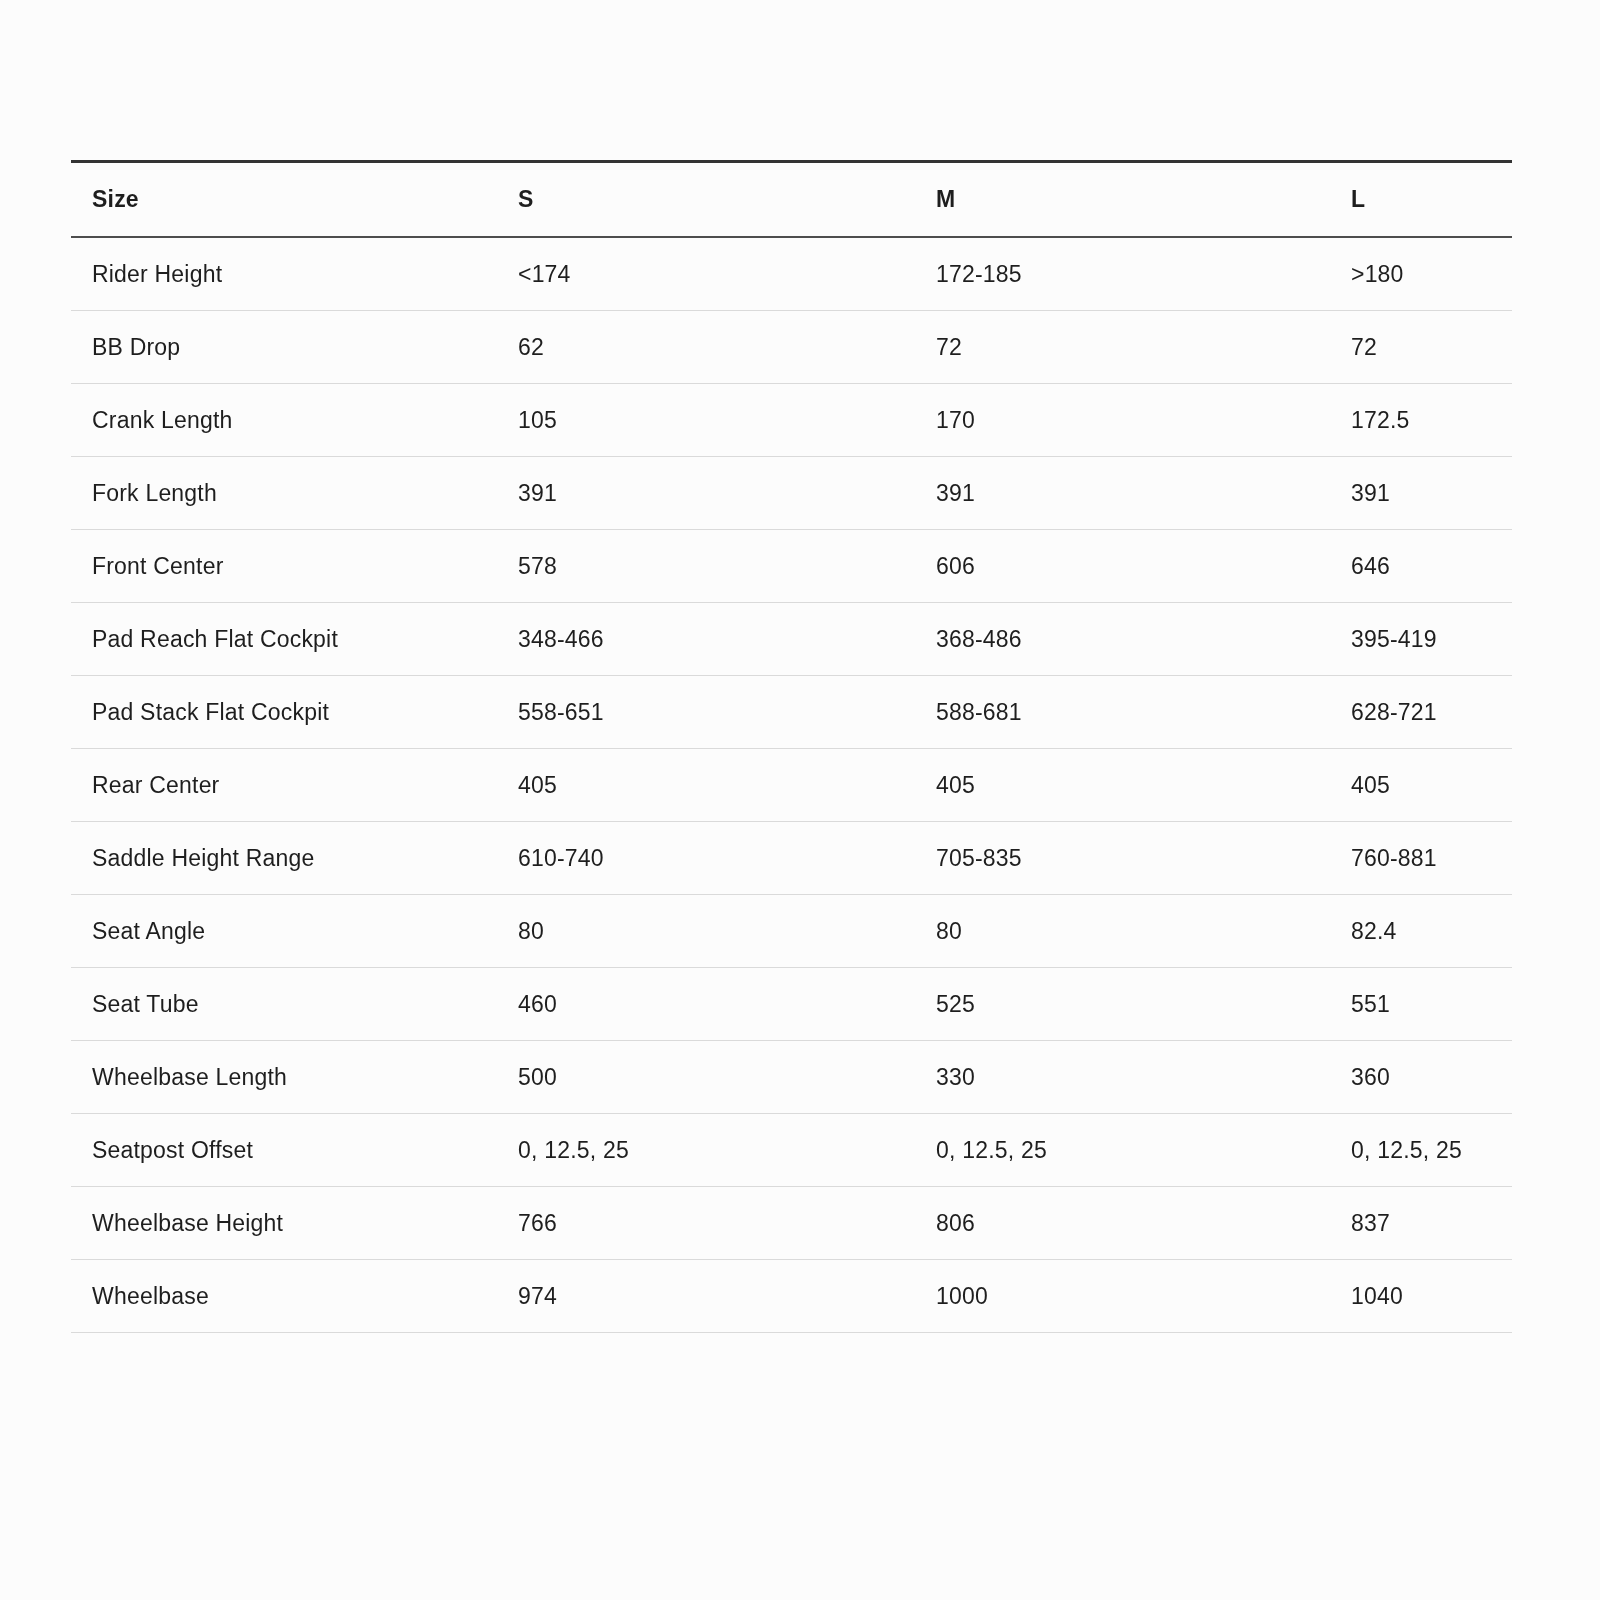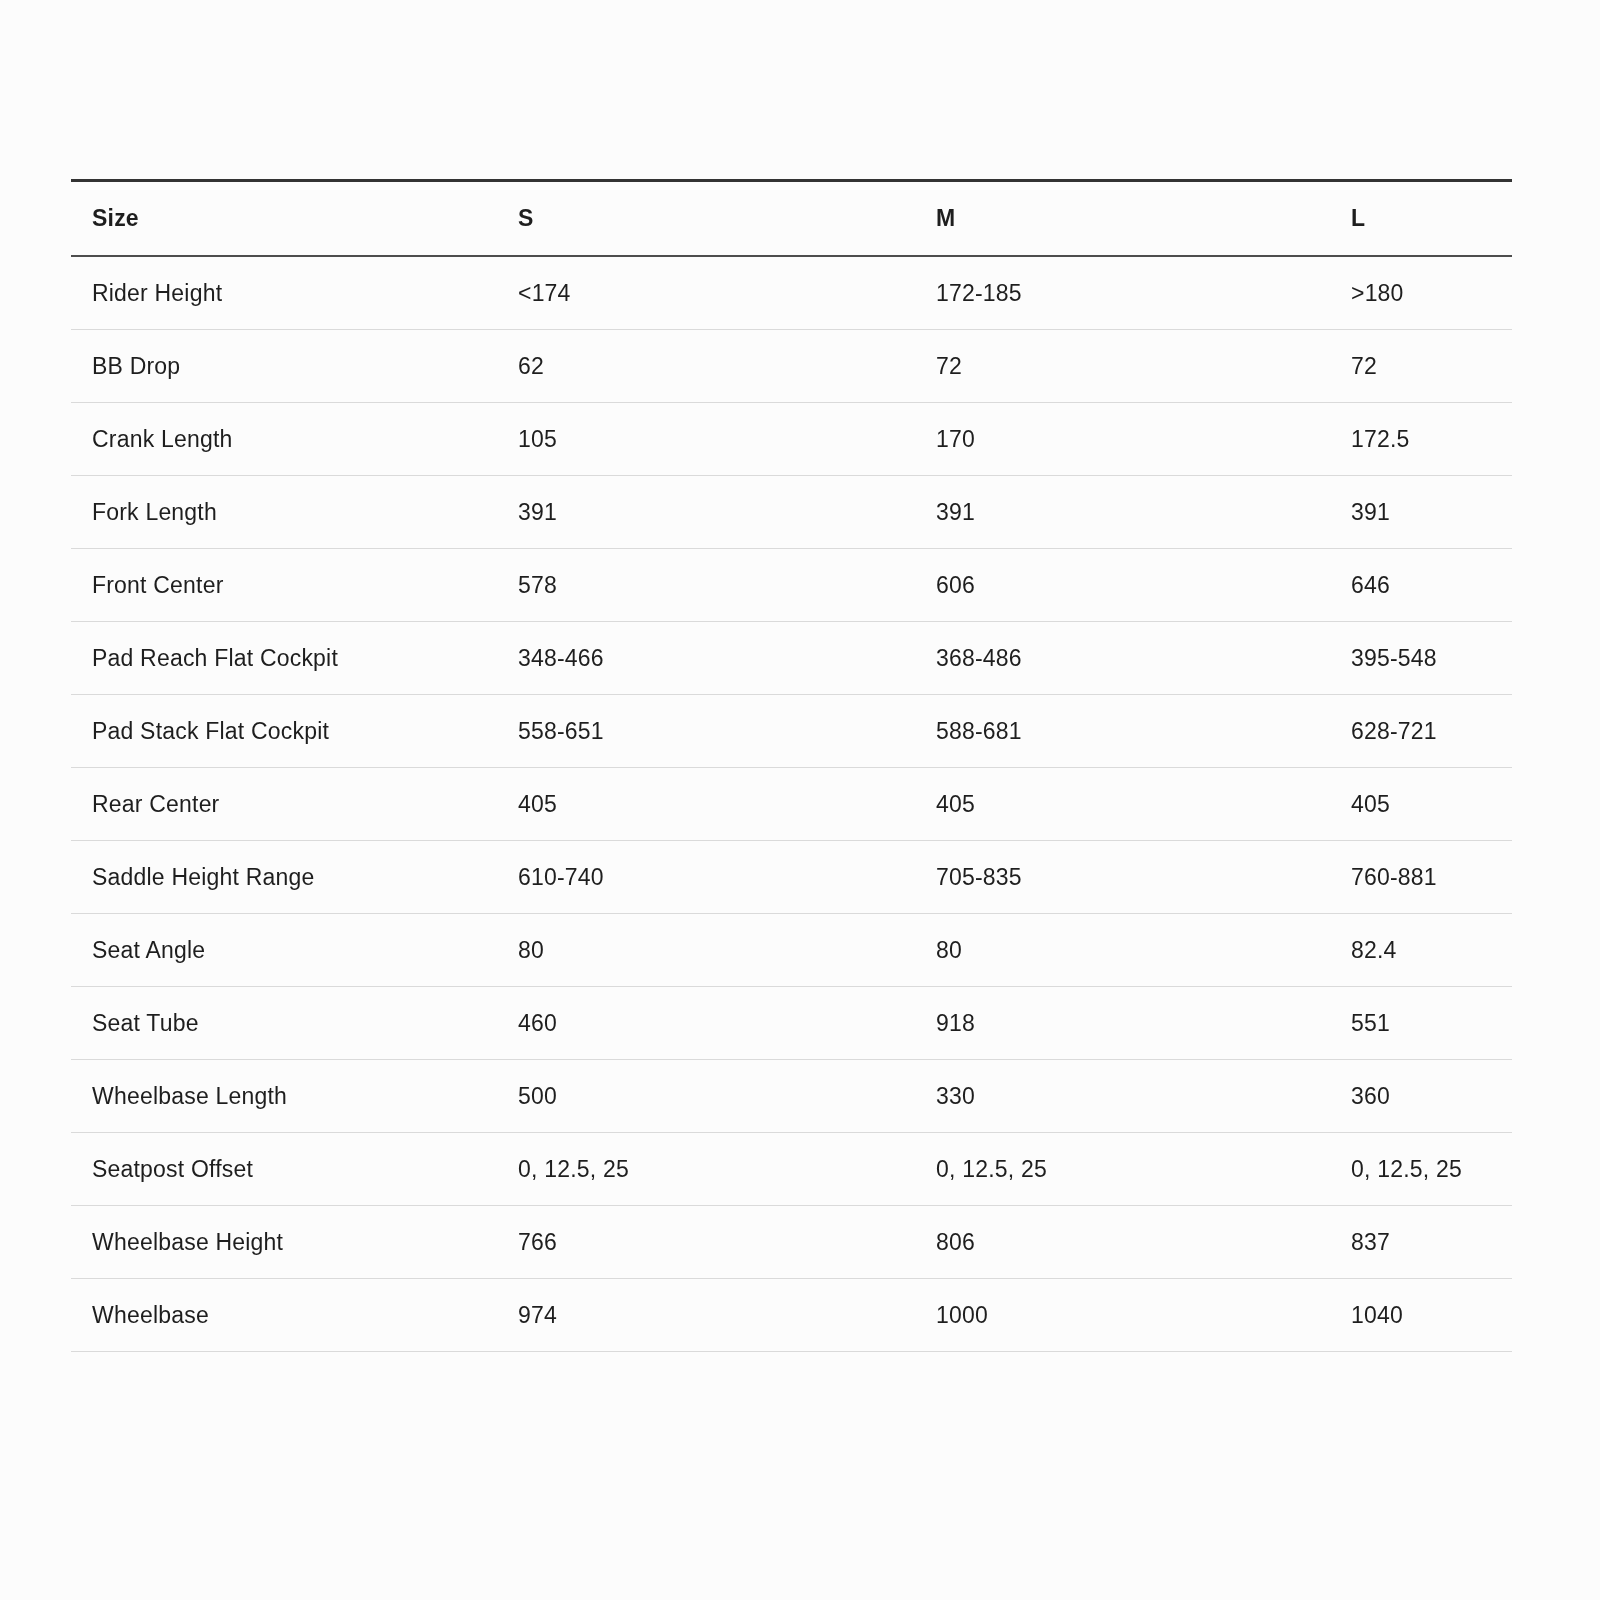--- a/index.html
+++ b/index.html
@@ -11,21 +11,21 @@
     height: 1600px;
     background: #fcfcfc;
     font-family: "Liberation Sans", "DejaVu Sans", sans-serif;
     color: #1e1e1e;
     position: relative;
     overflow: hidden;
   }
   .geo-table-wrap {
     position: absolute;
     left: 71px;
-    top: 179px;
+    top: 160px;
     width: 1441px;
   }
   table.geo-table {
     width: 100%;
     border-collapse: collapse;
     table-layout: fixed;
     border-top: 3px solid #333333;
     font-size: 23px;
   }
   table.geo-table col.c-label { width: 447px; }
@@ -106,21 +106,21 @@
         <tr>
           <td>Front Center</td>
           <td>578</td>
           <td>606</td>
           <td>646</td>
         </tr>
         <tr>
           <td>Pad Reach Flat Cockpit</td>
           <td>348-466</td>
           <td>368-486</td>
-          <td>395-548</td>
+          <td>395-419</td>
         </tr>
         <tr>
           <td>Pad Stack Flat Cockpit</td>
           <td>558-651</td>
           <td>588-681</td>
           <td>628-721</td>
         </tr>
         <tr>
           <td>Rear Center</td>
           <td>405</td>
@@ -135,21 +135,21 @@
         </tr>
         <tr>
           <td>Seat Angle</td>
           <td>80</td>
           <td>80</td>
           <td>82.4</td>
         </tr>
         <tr>
           <td>Seat Tube</td>
           <td>460</td>
-          <td>918</td>
+          <td>525</td>
           <td>551</td>
         </tr>
         <tr>
           <td>Wheelbase Length</td>
           <td>500</td>
           <td>330</td>
           <td>360</td>
         </tr>
         <tr>
           <td>Seatpost Offset</td>

